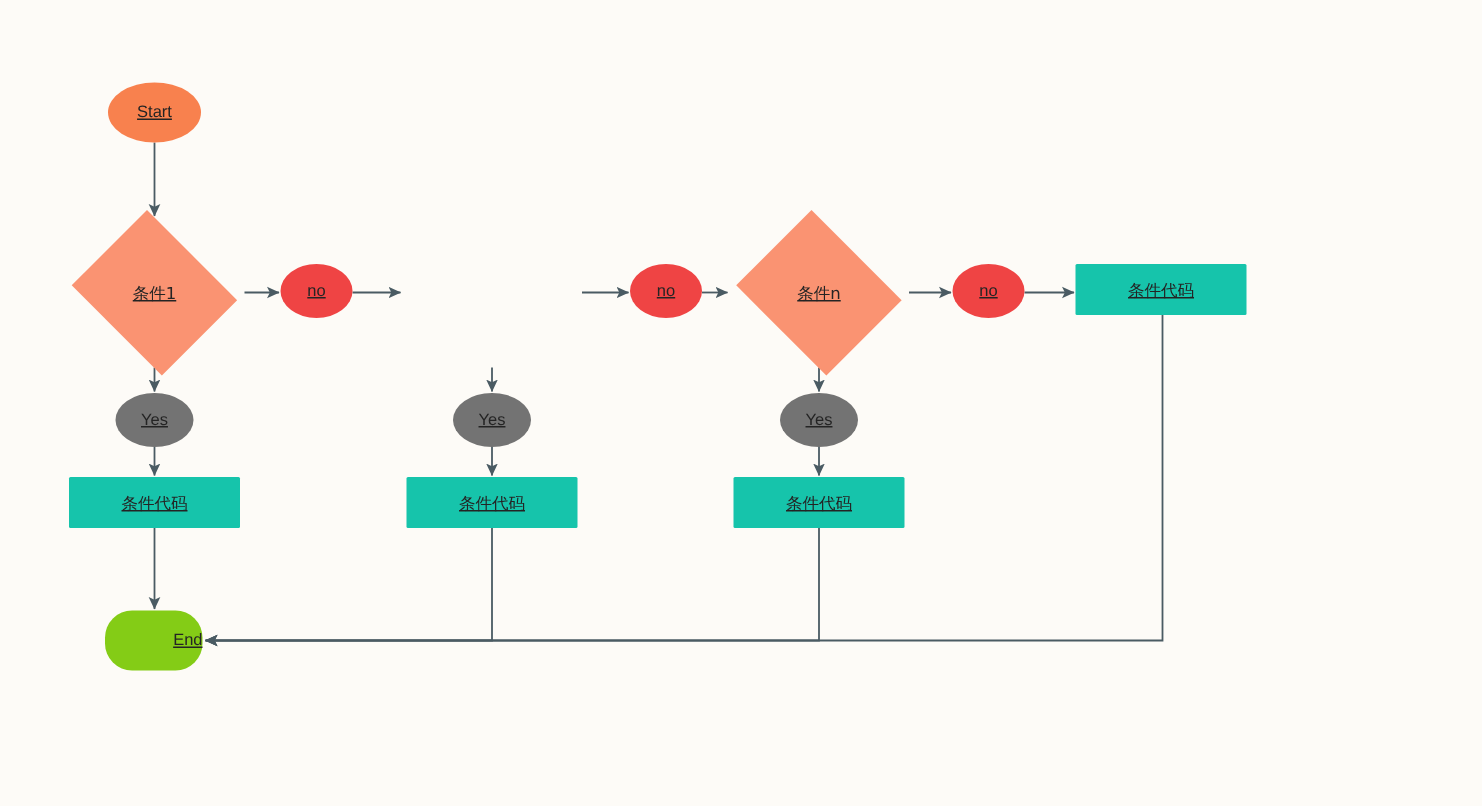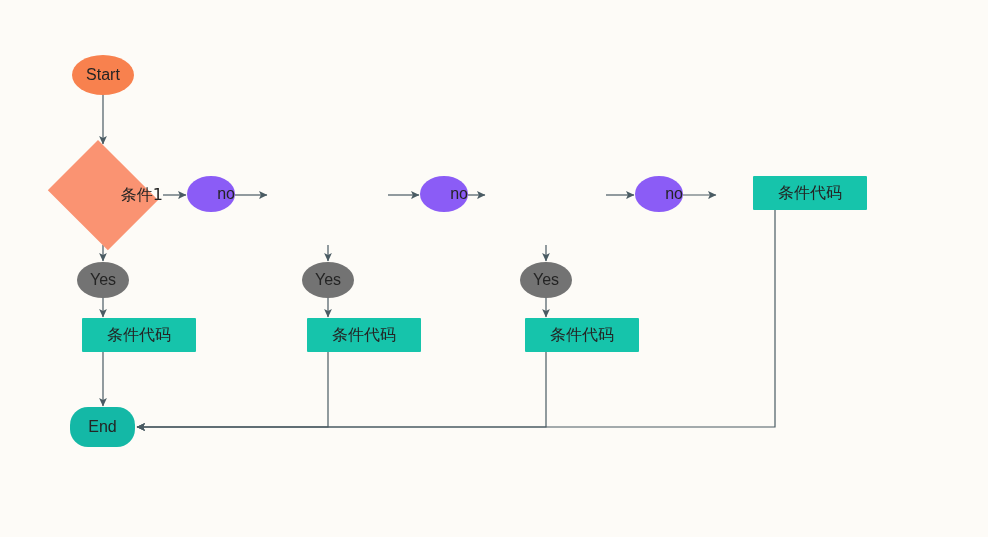--- a/index.html
+++ b/index.html
@@ -28,67 +28,66 @@
     height: 537px;
     pointer-events: none;
   }
   .node {
     position: absolute;
     display: flex;
     align-items: center;
     justify-content: center;
     box-sizing: border-box;
     color: #242424;
-    font-size: 16px;
+    font-size: 11px;
     line-height: 1;
     text-align: center;
     white-space: nowrap;
     user-select: none;
+    text-decoration: underline;
   }
   .node-label {
     display: block;
     pointer-events: none;
   }
 
   
   .shape-ellipse {
     border-radius: 50%;
   }
   .shape-stadium {
     border-radius: 18px;
   }
   .shape-rect {
     border-radius: 1px;
-    margin-left: 36px;
   }
   .shape-diamond {
     background: transparent !important;
-    justify-content: flex-end;
   }
   .diamond-fill {
     position: absolute;
     left: 50%;
     top: 50%;
     width: 70.7%;
     height: 70.7%;
     transform: translate(-50%, -50%) rotate(45deg);
     background: #fa9372;
     z-index: 0;
   }
   .shape-diamond .node-label {
     position: relative;
     z-index: 1;
   }
 
   
   .fill-start    { background: #f8814e; }
-  .fill-no       { background: #8b5cf6; justify-content: flex-end; }
+  .fill-no       { background: #ef4444; }
   .fill-yes      { background: #737373; }
   .fill-code     { background: #16c4ab; }
-  .fill-end      { background: #14b8a6; }
+  .fill-end      { background: #84cc16; justify-content: flex-end; }
 
   .font-cjk {
     font-family: "DejaVu Sans", "Liberation Sans", sans-serif;
   }
 </style>
 </head>
 <body>
 
 <div id="canvas">
 
@@ -139,20 +138,24 @@
   <div class="node shape-ellipse fill-start" style="left:72px; top:55px; width:62px; height:40px;">
     <span class="node-label">Start</span>
   </div>
 
   <div class="node shape-diamond" style="left:43px; top:145px; width:120px; height:100px;">
     <span class="diamond-fill"></span>
     <span class="node-label font-cjk">条件1</span>
   </div>
 
 
+  <div class="node shape-diamond" style="left:486px; top:145px; width:120px; height:100px;">
+    <span class="diamond-fill"></span>
+    <span class="node-label font-cjk">条件n</span>
+  </div>
 
   <div class="node shape-ellipse fill-no" style="left:187px; top:176px; width:48px; height:36px;">
     <span class="node-label">no</span>
   </div>
 
   <div class="node shape-ellipse fill-no" style="left:420px; top:176px; width:48px; height:36px;">
     <span class="node-label">no</span>
   </div>
 
   <div class="node shape-ellipse fill-no" style="left:635px; top:176px; width:48px; height:36px;">

